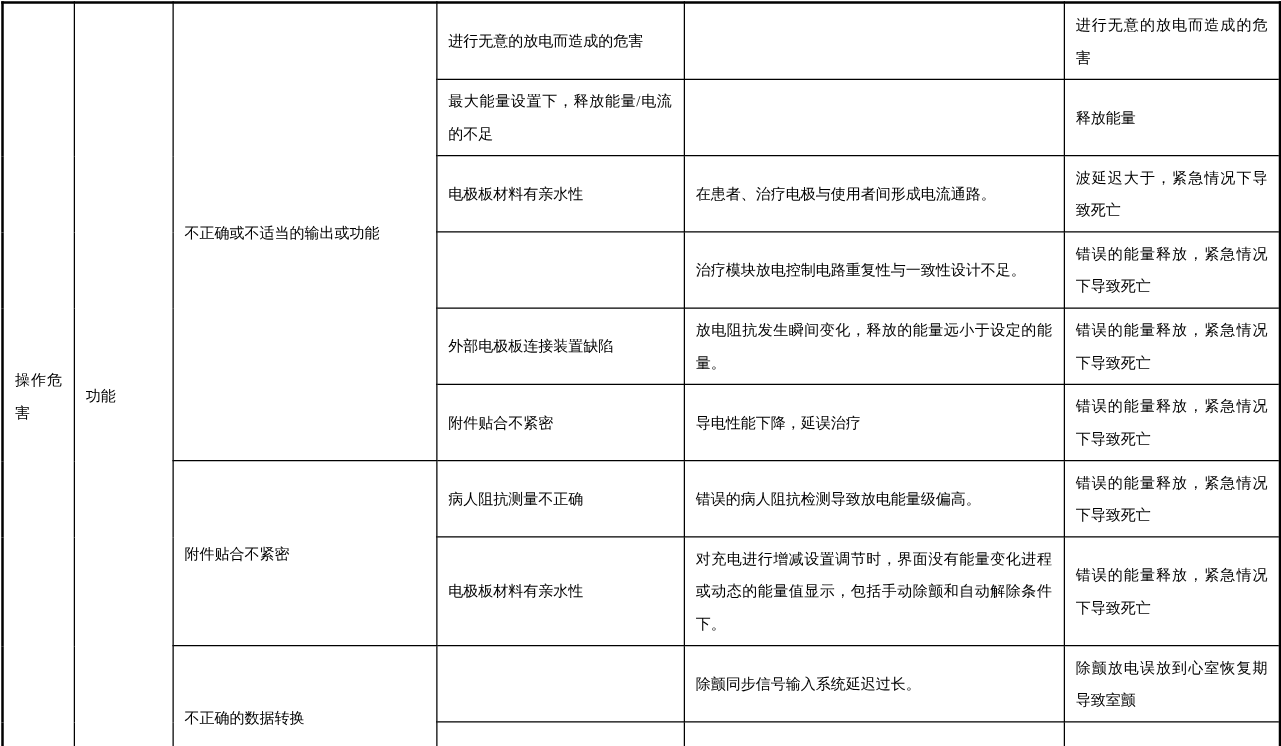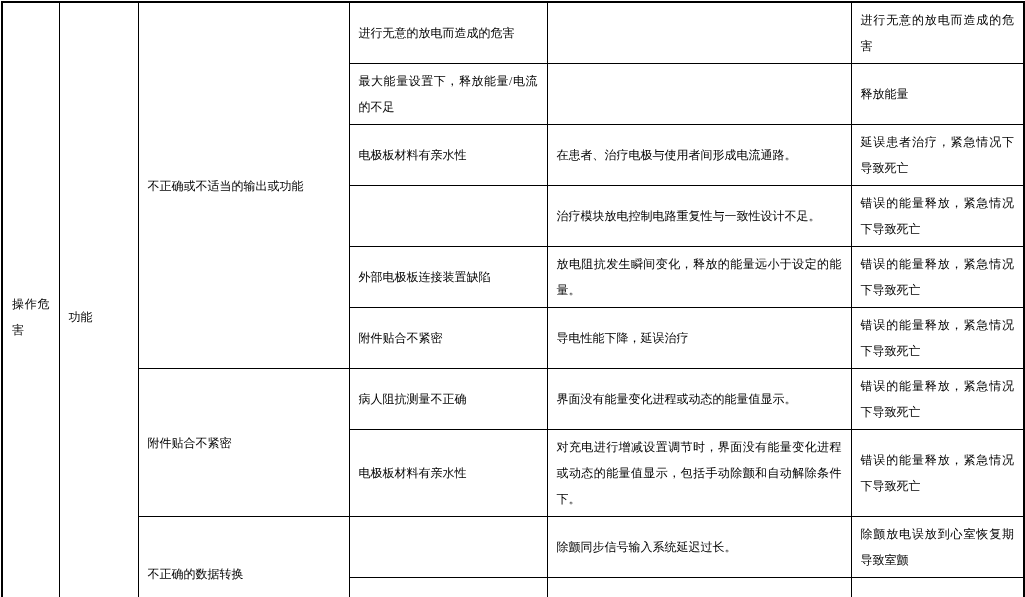--- a/index.html
+++ b/index.html
@@ -73,41 +73,41 @@
         <td>进行无意的放电而造成的危害</td>
       </tr>
       <tr class="r2">
         <td>最大能量设置下，释放能量/电流的不足</td>
         <td></td>
         <td>释放能量</td>
       </tr>
       <tr class="r3">
         <td>电极板材料有亲水性</td>
         <td>在患者、治疗电极与使用者间形成电流通路。</td>
-        <td>延误患者治疗，紧急情况下导致死亡</td>
+        <td>波延迟大于，紧急情况下导致死亡</td>
       </tr>
       <tr class="r4">
         <td></td>
         <td>治疗模块放电控制电路重复性与一致性设计不足。</td>
         <td>错误的能量释放，紧急情况下导致死亡</td>
       </tr>
       <tr class="r5">
         <td>外部电极板连接装置缺陷</td>
         <td>放电阻抗发生瞬间变化，释放的能量远小于设定的能量。</td>
         <td>错误的能量释放，紧急情况下导致死亡</td>
       </tr>
       <tr class="r6">
         <td>附件贴合不紧密</td>
         <td>导电性能下降，延误治疗</td>
         <td>错误的能量释放，紧急情况下导致死亡</td>
       </tr>
       <tr class="r7">
         <td rowspan="2">附件贴合不紧密</td>
         <td>病人阻抗测量不正确</td>
-        <td>界面没有能量变化进程或动态的能量值显示。</td>
+        <td>错误的病人阻抗检测导致放电能量级偏高。</td>
         <td>错误的能量释放，紧急情况下导致死亡</td>
       </tr>
       <tr class="r8">
         <td>电极板材料有亲水性</td>
         <td>对充电进行增减设置调节时，界面没有能量变化进程或动态的能量值显示，包括手动除颤和自动解除条件下。</td>
         <td>错误的能量释放，紧急情况下导致死亡</td>
       </tr>
       <tr class="r9">
         <td rowspan="2">不正确的数据转换</td>
         <td></td>

